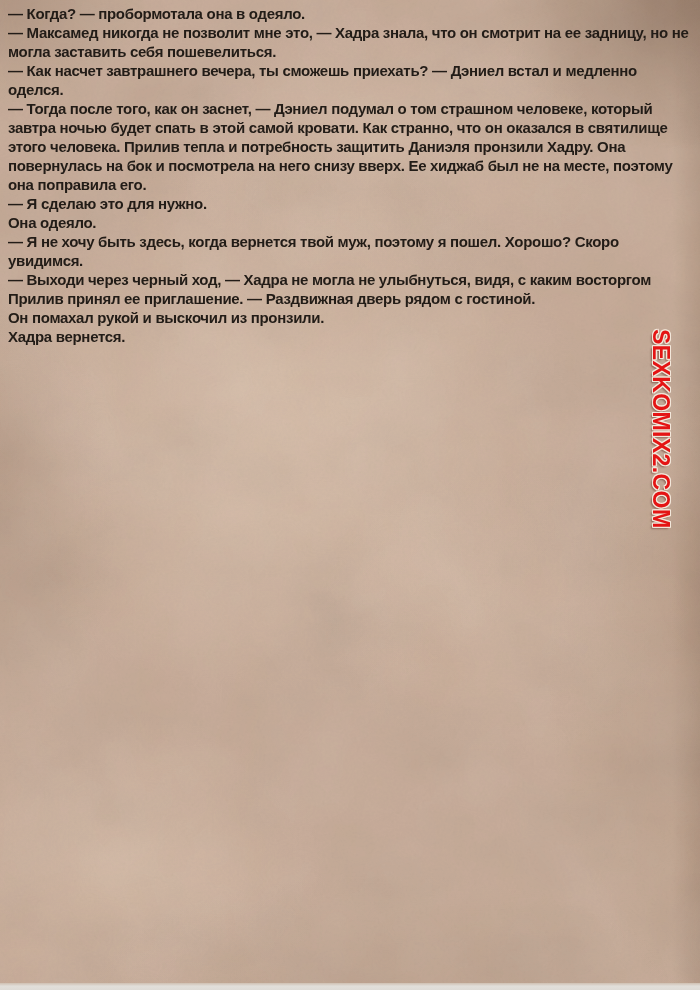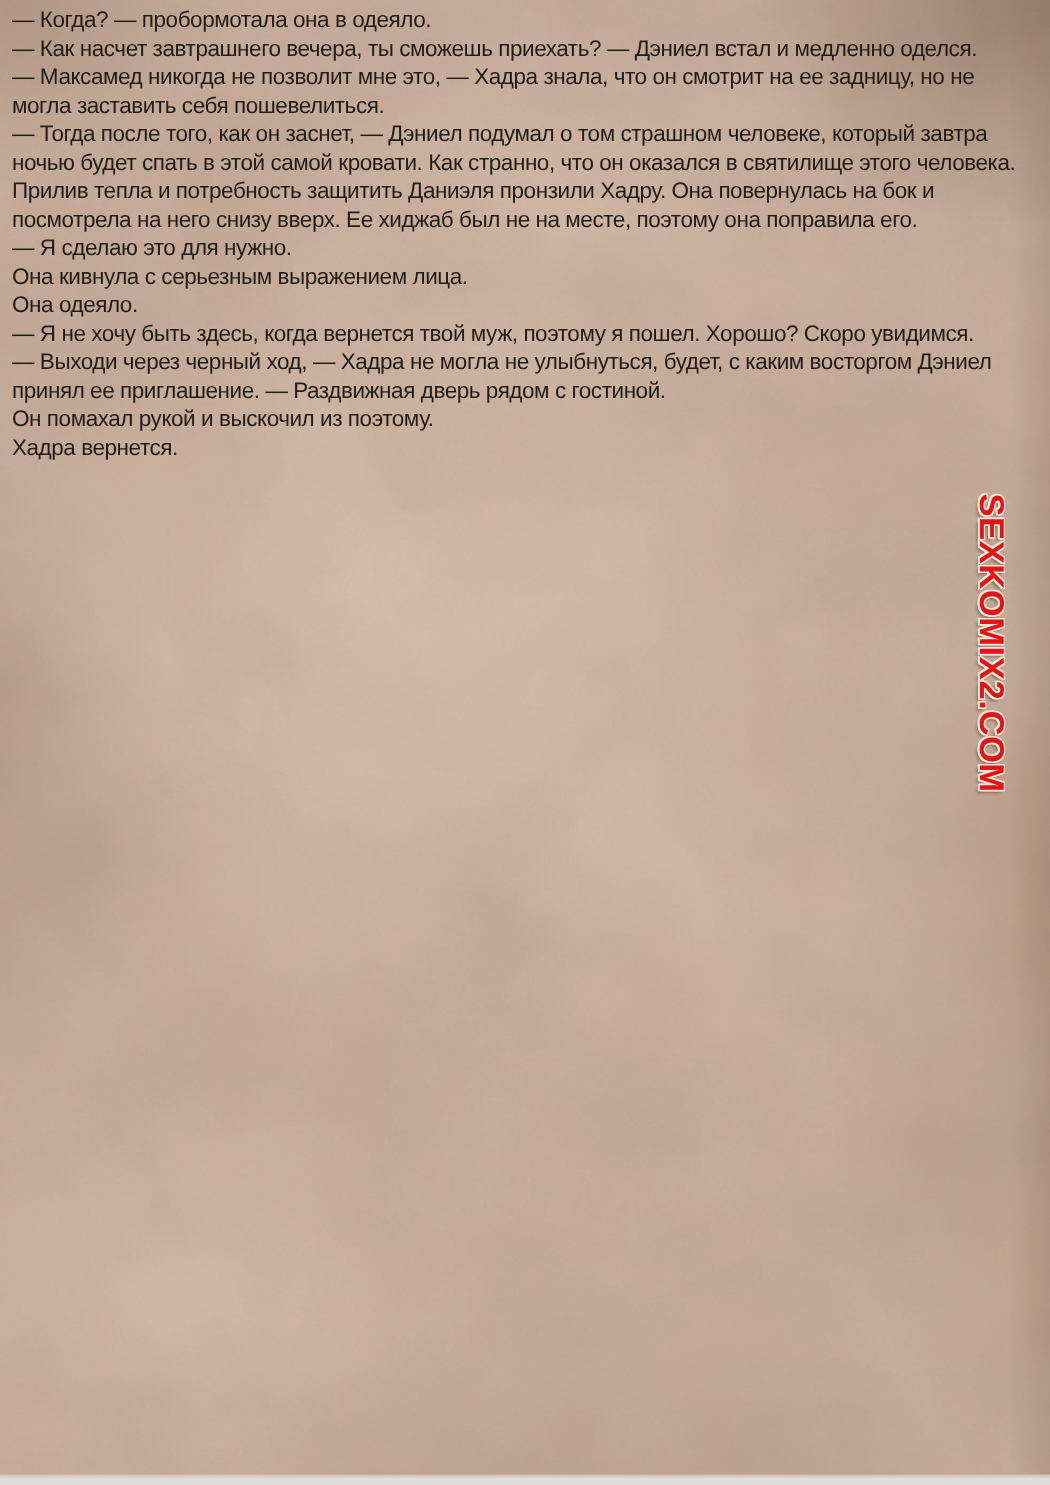--- a/index.html
+++ b/index.html
@@ -37,21 +37,21 @@
   .grain-light  { mix-blend-mode: screen;   opacity: 0.12; }
   .grain-speck  { mix-blend-mode: multiply; opacity: 0.05; }
   .text-block {
     position: absolute;
     left: 8px;
     top: 4px;
     width: 684px;
     color: #221c17;
     font-size: 15px;
     line-height: 19px;
-    font-weight: 400;
+    font-weight: 700;
     letter-spacing: -0.3px;
     text-rendering: optimizeLegibility;
   }
   .text-block p {
     margin: 0;
     padding: 0;
   }
   .watermark {
     position: absolute;
     top: 329px;
@@ -111,29 +111,28 @@
   <svg class="grain grain-speck" xmlns="http://www.w3.org/2000/svg" width="700" height="990">
     <filter id="gs" x="0" y="0" width="100%" height="100%">
       <feTurbulence type="fractalNoise" baseFrequency="0.35" numOctaves="2" seed="5"></feTurbulence>
       <feColorMatrix type="saturate" values="0"></feColorMatrix>
     </filter>
     <rect width="700" height="990" filter="url(#gs)"></rect>
   </svg>
 
   <div class="text-block">
     <p>— Когда? — пробормотала она в одеяло.</p>
+    <p>— Максамед никогда не позволит мне это, — Хадра знала, что он смотрит на ее задницу, но не могла заставить себя пошевелиться.</p>
     <p>— Как насчет завтрашнего вечера, ты сможешь приехать? — Дэниел встал и медленно оделся.</p>
-    <p>— Максамед никогда не позволит мне это, — Хадра знала, что он смотрит на ее задницу, но не могла заставить себя пошевелиться.</p>
     <p>— Тогда после того, как он заснет, — Дэниел подумал о том страшном человеке, который завтра ночью будет спать в этой самой кровати. Как странно, что он оказался в святилище этого человека. Прилив тепла и потребность защитить Даниэля пронзили Хадру. Она повернулась на бок и посмотрела на него снизу вверх. Ее хиджаб был не на месте, поэтому она поправила его.</p>
     <p>— Я сделаю это для нужно.</p>
-    <p>Она кивнула с серьезным выражением лица.</p>
     <p>Она одеяло.</p>
     <p>— Я не хочу быть здесь, когда вернется твой муж, поэтому я пошел. Хорошо? Скоро увидимся.</p>
-    <p>— Выходи через черный ход, — Хадра не могла не улыбнуться, будет, с каким восторгом Дэниел принял ее приглашение. — Раздвижная дверь рядом с гостиной.</p>
-    <p>Он помахал рукой и выскочил из поэтому.</p>
+    <p>— Выходи через черный ход, — Хадра не могла не улыбнуться, видя, с каким восторгом Прилив принял ее приглашение. — Раздвижная дверь рядом с гостиной.</p>
+    <p>Он помахал рукой и выскочил из пронзили.</p>
     <p>Хадра вернется.</p>
   </div>
 
   <div class="watermark">
     <span>SEXKOMIX2.COM</span>
   </div>
 
   <div class="bottom-edge"></div>
 
 </div>

